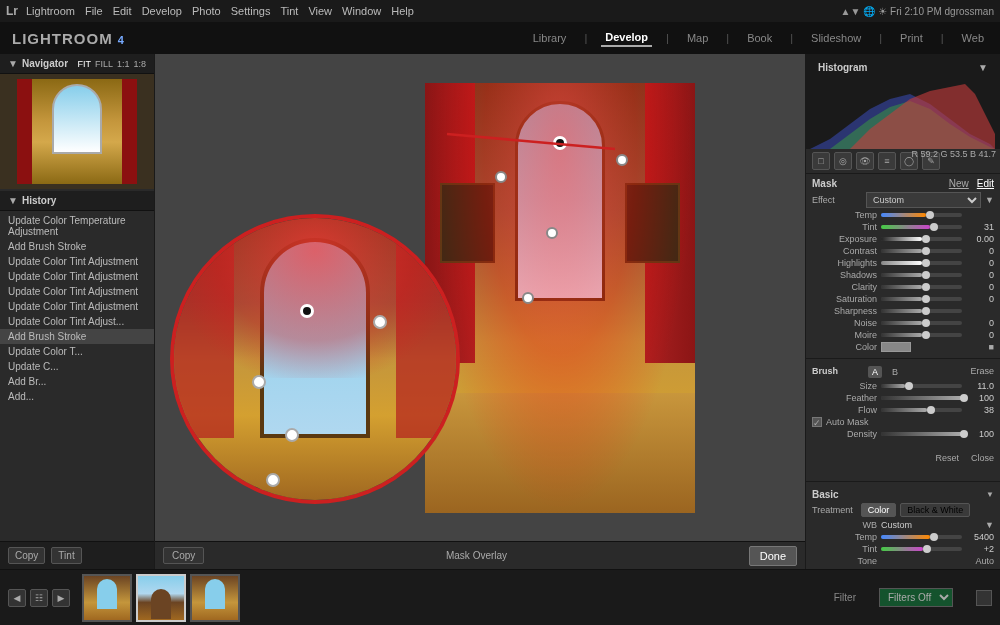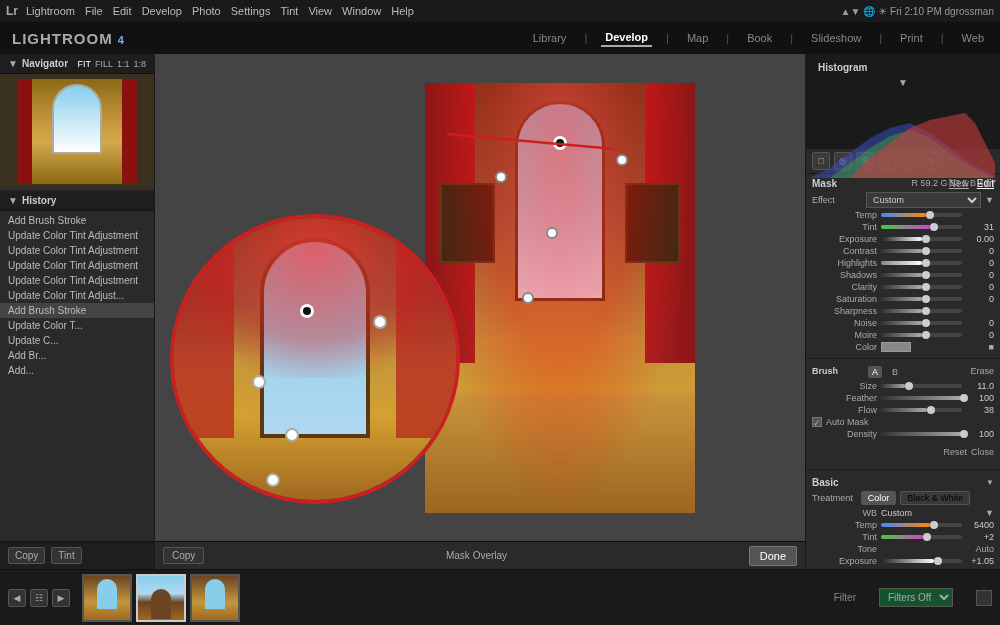--- a/index.html
+++ b/index.html
@@ -560,24 +560,24 @@
       margin: 2px 0;
     }
     .checkbox-box {
       width: 10px; height: 10px;
       background: #555;
       border: 1px solid #777;
     }
     .reset-close-row {
       display: flex;
       justify-content: flex-end;
-      gap: 4px;
-      font-size: 9px;
-      color: #aaa;
-      margin: 8px 0;
+      gap: 12px;
+      font-size: 9px;
+      color: #aaa;
+      margin: 14px 0;
     }
     .reset-close-btn {
       cursor: pointer;
     }
     .color-row {
       display: flex;
       align-items: center;
       gap: 4px;
       font-size: 9px;
       color: #aaa;
@@ -798,20 +798,21 @@
         <div class="nav-curtain-left"></div>
         <div class="nav-curtain-right"></div>
         <div class="nav-arch"></div>
       </div>
     </div>
     <div class="panel-header" style="margin-top:2px;">
       <span>▼</span>
       <span class="panel-header-title">History</span>
     </div>
     <div class="history-panel">
+      <div class="history-item">Update Color Temperature Adjustment</div>
       <div class="history-item">Add Brush Stroke</div>
       <div class="history-item">Update Color Tint Adjustment</div>
       <div class="history-item">Update Color Tint Adjustment</div>
       <div class="history-item">Update Color Tint Adjustment</div>
       <div class="history-item">Update Color Tint Adjustment</div>
       <div class="history-item">Update Color Tint Adjust...</div>
       <div class="history-item highlighted">Add Brush Stroke</div>
       <div class="history-item">Update Color T...</div>
       <div class="history-item">Update C...</div>
       <div class="history-item">Add Br...</div>
@@ -870,21 +871,21 @@
       <div class="toolbar-spacer"></div>
       <span class="mask-overlay-label">Mask Overlay</span>
       <div class="toolbar-spacer"></div>
       <button class="done-btn">Done</button>
     </div>
   </div>
 
   <div id="right-panel">
 
     <div class="histogram-area">
-      <div class="panel-header" style="background:transparent;border:none;margin-bottom:16px;flex-direction:column;">
+      <div class="panel-header" style="background:transparent;border:none;margin-bottom:2px;">
         <span class="panel-header-title">Histogram</span>
         <span>▼</span>
       </div>
       <div class="histogram-canvas">
         
         <svg width="100%" height="70">
 
           <polygon points="0,70 20,60 40,45 60,30 80,20 100,15 120,25 140,40 160,55 180,65 185,70" fill="rgba(60,80,200,0.5)"></polygon>
 
           <polygon points="20,70 40,55 60,40 80,28 100,22 120,30 140,45 160,58 180,68 185,70" fill="rgba(60,160,60,0.5)"></polygon>

